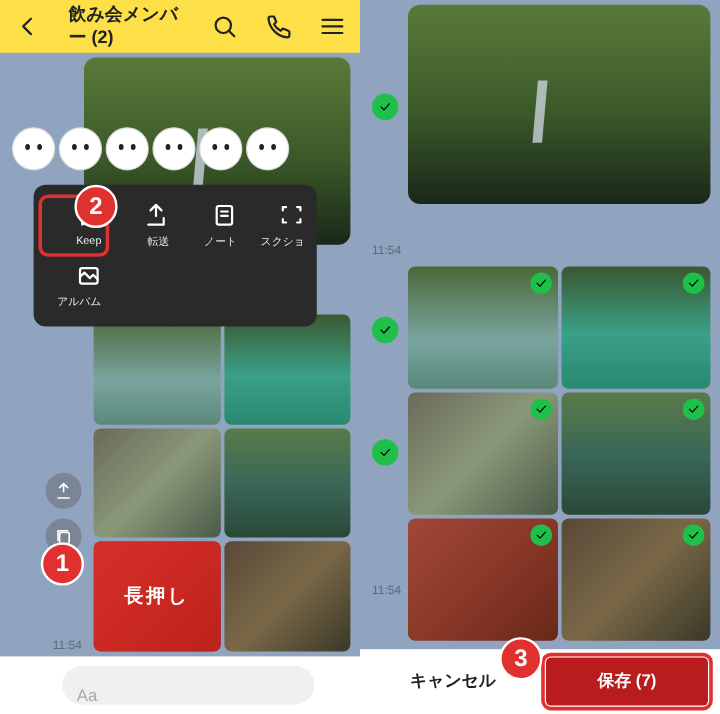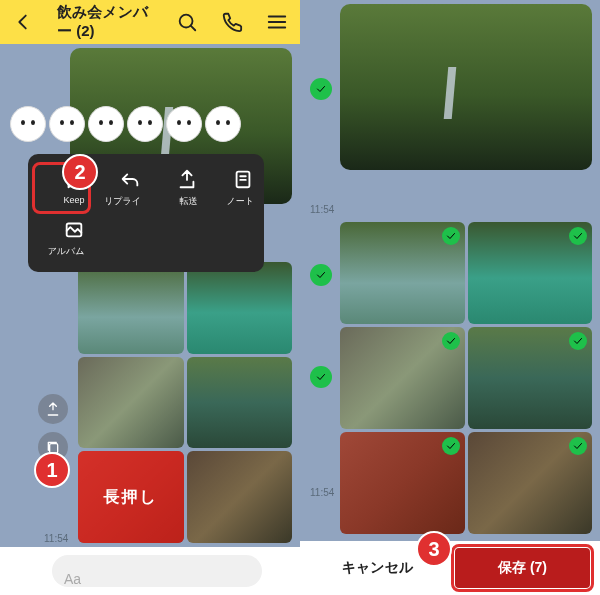--- a/index.html
+++ b/index.html
@@ -103,41 +103,41 @@
           <div class="pi">
             <svg viewBox="0 0 24 24">
               <path d="M6 3h12v18l-6-4-6 4z"></path>
             </svg>
           </div>
           <span>Keep</span>
         </div>
       <div class="pbtn">
           <div class="pi">
             <svg viewBox="0 0 24 24">
-              <path d="M9 17l-5-5 5-5M4 12h11a5 5 0 0 1 5 5v2"></path>
-            </svg>
-          </div>
-          <span>リプライ</span>
-        </div>
-      <div class="pbtn">
-          <div class="pi">
-            <svg viewBox="0 0 24 24">
               <path d="M12 3v10M7 8l5-5 5 5M5 21h14v-6"></path>
             </svg>
           </div>
           <span>転送</span>
         </div>
       <div class="pbtn">
           <div class="pi">
             <svg viewBox="0 0 24 24">
               <rect x="5" y="4" width="14" height="17" rx="2"></rect>
               <path d="M9 9h6M9 13h6"></path>
             </svg>
           </div>
           <span>ノート</span>
+        </div>
+      <div class="pbtn">
+          <div class="pi">
+            <svg viewBox="0 0 24 24">
+              <path d="M4 8V5h3M20 8V5h-3M4 16v3h3M20 16v3h-3"></path>
+            </svg>
+          </div>
+          <span>スクショ</span>
         </div>
       <div class="pbtn">
           <div class="pi">
             <svg viewBox="0 0 24 24">
               <rect x="4" y="6" width="16" height="14" rx="2"></rect>
               <path d="M4 14l4-4 5 5 3-3 4 4"></path>
             </svg>
           </div>
           <span>アルバム</span>
         </div>

